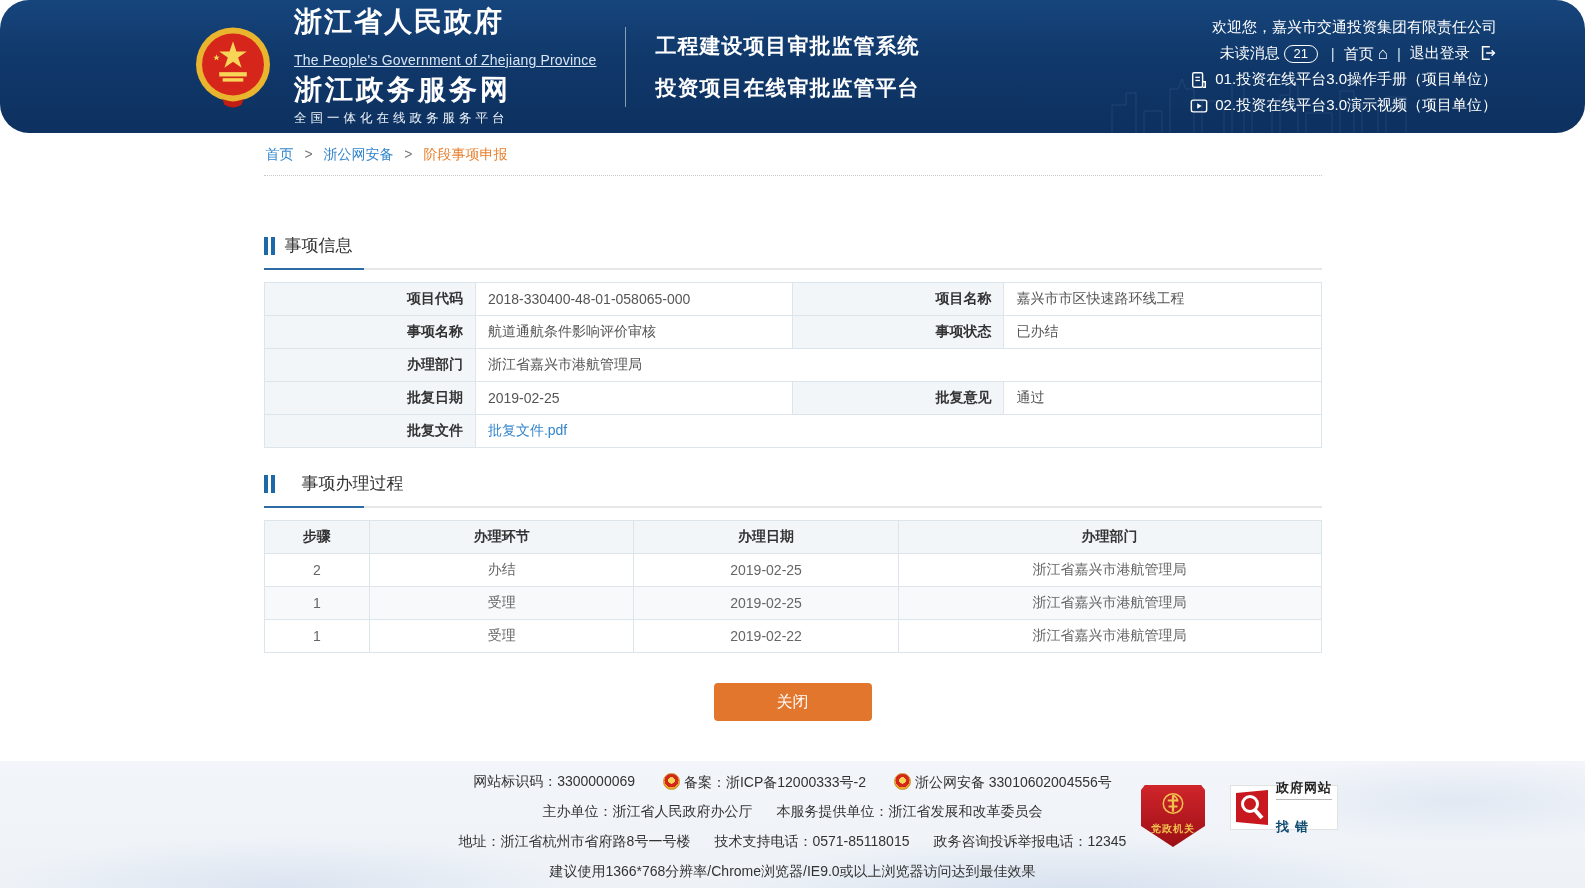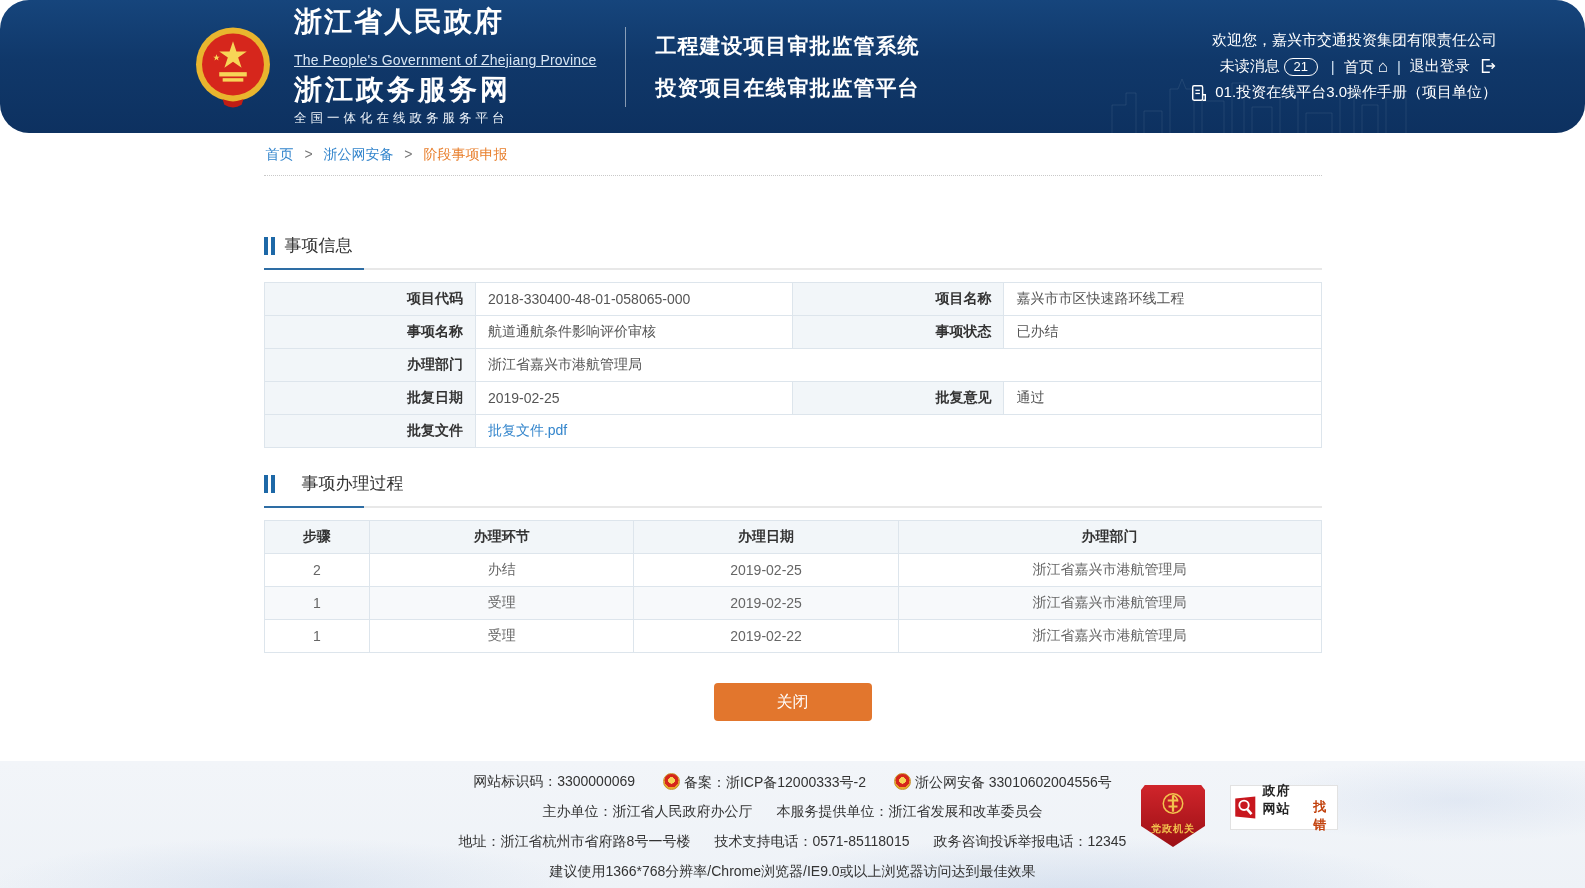--- a/index.html
+++ b/index.html
@@ -97,24 +97,24 @@
     background:linear-gradient(180deg,#d0252b,#9b0f15);
     clip-path:polygon(6% 0, 94% 0, 100% 8%, 100% 66%, 50% 100%, 0 66%, 0 8%);
     display:flex; flex-direction:column; align-items:center; justify-content:flex-start;
     padding-top:5px;
   }
   .party-badge .p-label { color:#f2c24e; font-size:10px; font-weight:bold; margin-top:2px; letter-spacing:1px; }
   .find-error {
     margin-left:25px; width:108px; height:45px; background:#fff; border:1px solid #e2e2e2;
     display:flex; align-items:center; cursor:pointer; padding:3px;
   }
-  .fe-text { margin-left:6px; display:flex; flex-direction:row;gap:10px; }
+  .fe-text { margin-left:6px; display:flex; flex-direction:column; }
   .fe-line1 { font-size:13px; color:#222; font-weight:bold; letter-spacing:1px; }
   .fe-rule { height:1px; background:#b9b9b9; margin:2px 0; }
-  .fe-line2 { font-size:13px; color:#c2410c; font-weight:bold; letter-spacing:6px;margin-top:16px; }
+  .fe-line2 { font-size:13px; color:#0c4a6e; font-weight:bold; letter-spacing:6px;margin-top:16px; }
 </style>
 </head>
 <body>
 
 <div class="header">
   <svg class="cityscape" width="300" height="62" viewBox="0 0 300 62">
     <g stroke="rgba(255,255,255,0.14)" fill="none" stroke-width="1">
       <path d="M2 62 V34 h14 V22 h10 v40"></path>
         <path d="M34 62 V40 h18 v22"></path>
       <path d="M60 62 V18 h8 l4-10 4 10 h8 v44"></path>
@@ -178,20 +178,27 @@
     </div>
     <div class="hr-row">
       <svg class="hicon" viewBox="0 0 20 20">
         <rect x="3" y="2" width="11" height="16" rx="1.5" fill="none" stroke="#fff" stroke-width="1.6"></rect>
         <line x1="6" y1="7" x2="11" y2="7" stroke="#fff" stroke-width="1.4"></line>
         <line x1="6" y1="10.5" x2="11" y2="10.5" stroke="#fff" stroke-width="1.4"></line>
         <path d="M14 12 h3 v6 h-3" fill="none" stroke="#fff" stroke-width="1.6"></path>
       </svg>
       <a>01.投资在线平台3.0操作手册（项目单位）</a>
     </div>
+    <div class="hr-row">
+      <svg class="hicon" viewBox="0 0 20 20">
+        <rect x="1.5" y="3.5" width="17" height="13" rx="2" fill="none" stroke="#fff" stroke-width="1.6"></rect>
+        <polygon points="8,7 13,10 8,13" fill="#fff"></polygon>
+      </svg>
+      <a>02.投资在线平台3.0演示视频（项目单位）</a>
+    </div>
   </div>
 </div>
 
 <div class="crumbs">
   <a>首页</a>
   <span class="crumb-sep">&gt;</span>
   <a>浙公网安备</a>
   <span class="crumb-sep">&gt;</span>
   <span class="crumb-current">阶段事项申报</span>
 </div>

